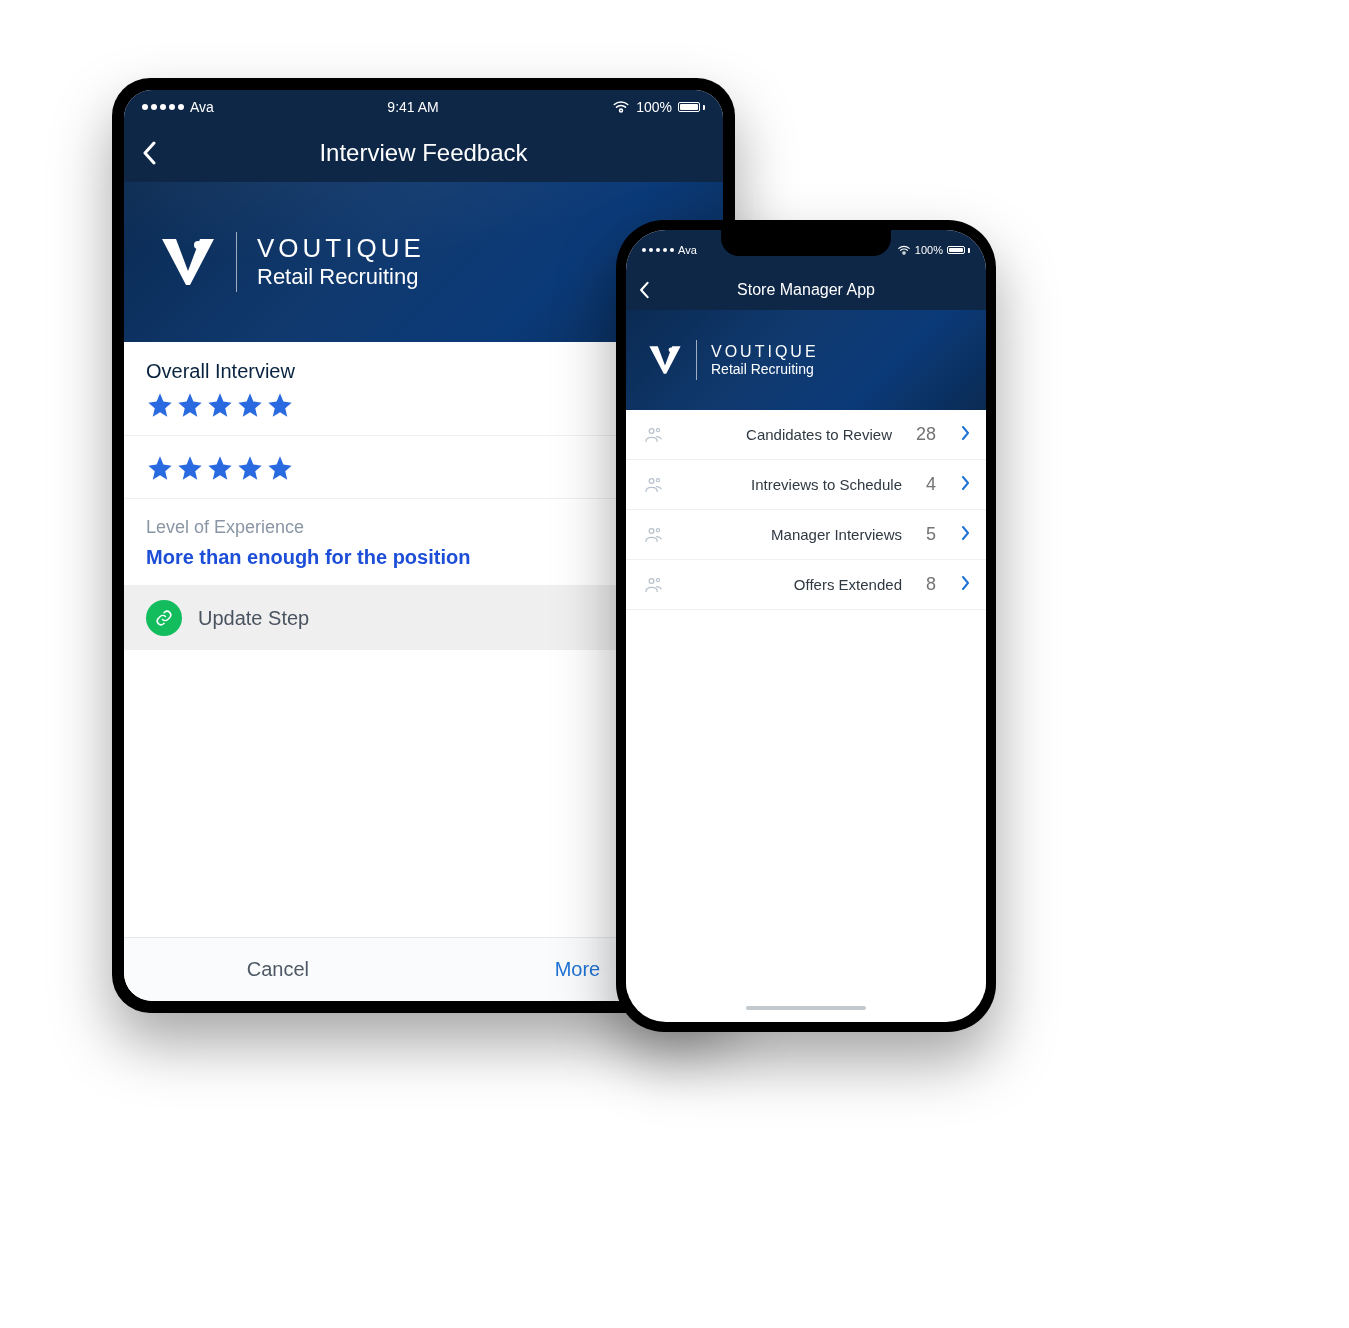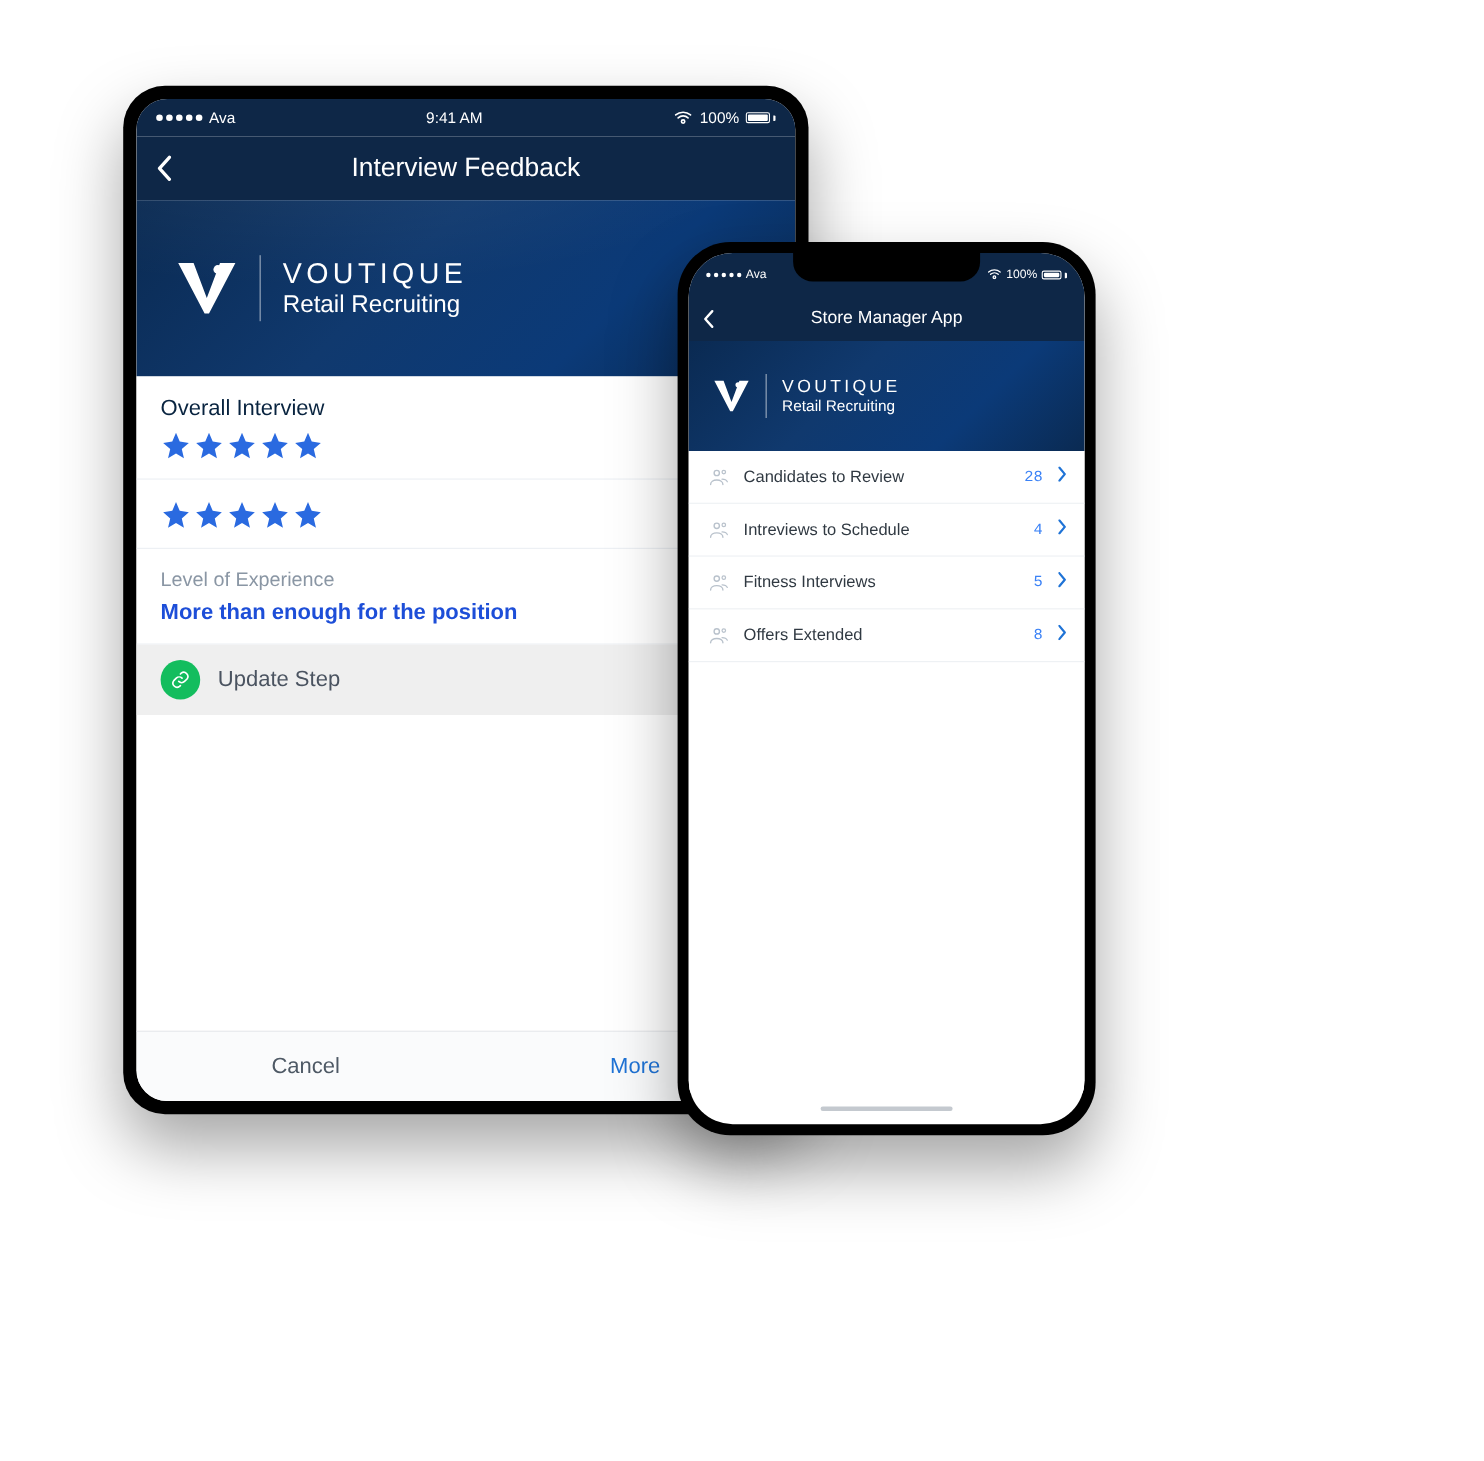--- a/index.html
+++ b/index.html
@@ -158,27 +158,28 @@
     .phone-banner{
       background: linear-gradient(135deg, #0a2a52 0%, #10396e 40%, #0b3a78 70%, #0a2a52 100%);
       height:100px;display:flex;align-items:center;padding:0 22px;gap:14px;
     }
     .phone-banner .brand-divider{height:40px;}
     .phone-banner .brand-text .line1{font-size:16px;letter-spacing:3px;}
     .phone-banner .brand-text .line2{font-size:14px;}
 
     .phone-content{flex:1;background:#fff;}
     .list-row{
-      display:flex;align-items:center;gap:12px;
+      display:flex;align-items:center;gap:24px;
       padding:14px 16px 14px 18px;border-bottom:1px solid #edf0f3;
       cursor:pointer;
+      text-align:right;
     }
     .people-icon{color:#b9c2cc;flex:0 0 20px;display:flex;}
     .list-label{flex:1;font-size:15px;color:#303942;}
-    .list-count{font-size:14px;color:#3b82f6;margin-right:2px;font-family:Liberation Mono, monospace;}
+    .list-count{font-size:18px;color:#737373;margin-right:2px;}
     .list-chevron svg{stroke:#1f73d6;}
     .home-indicator{
       height:28px;display:flex;align-items:center;justify-content:center;
     }
     .home-indicator span{width:120px;height:4px;background:#c4c9cf;border-radius:3px;}
 
     
     .phone-status .status-left, .phone-status .status-right{gap:4px;}
   </style>
 </head>
@@ -394,21 +395,21 @@
 
       <div class="list-row">
         <span class="people-icon">
           <svg width="20" height="16" viewBox="0 0 24 20" fill="none">
               <circle cx="9" cy="5" r="3" stroke="#b9c2cc" stroke-width="1.6"></circle>
               <path d="M2 18c0-3 3-5 7-5s7 2 7 5" stroke="#b9c2cc" stroke-width="1.6" stroke-linecap="round"></path>
               <circle cx="17" cy="4" r="2" stroke="#b9c2cc" stroke-width="1.4"></circle>
               <path d="M15 12c2 0 5 .8 6 3" stroke="#b9c2cc" stroke-width="1.4" stroke-linecap="round"></path>
             </svg>
         </span>
-        <span class="list-label">Fitness Interviews</span>
+        <span class="list-label">Manager Interviews</span>
         <span class="list-count">5</span>
         <span class="list-chevron"><svg width="8" height="14" viewBox="0 0 8 14" fill="none">
               <path d="M1 1l5 6-5 6" stroke-width="2" stroke-linecap="round" stroke-linejoin="round"></path>
             </svg></span>
       </div>
 
       <div class="list-row">
         <span class="people-icon">
           <svg width="20" height="16" viewBox="0 0 24 20" fill="none">
               <circle cx="9" cy="5" r="3" stroke="#b9c2cc" stroke-width="1.6"></circle>

